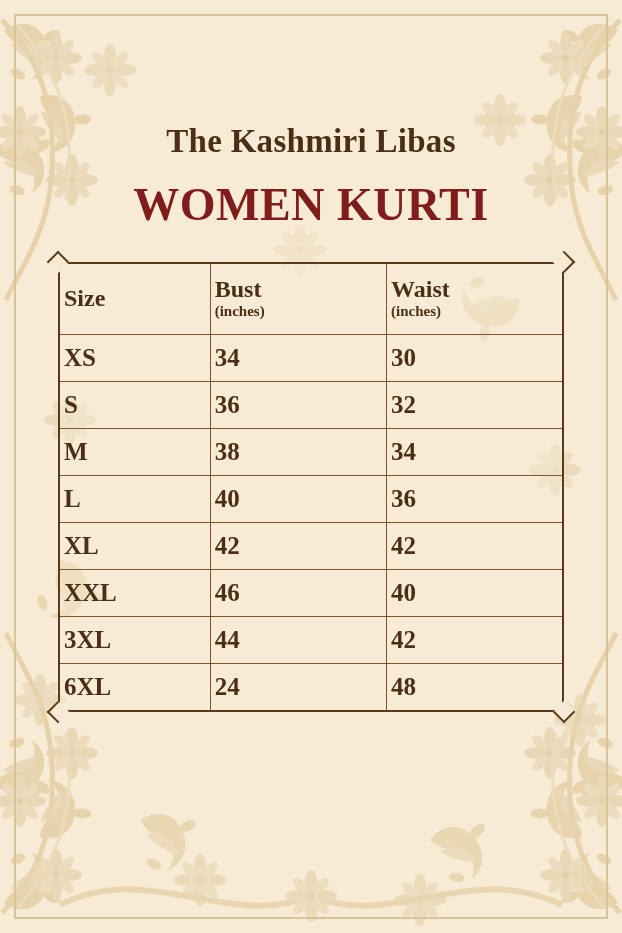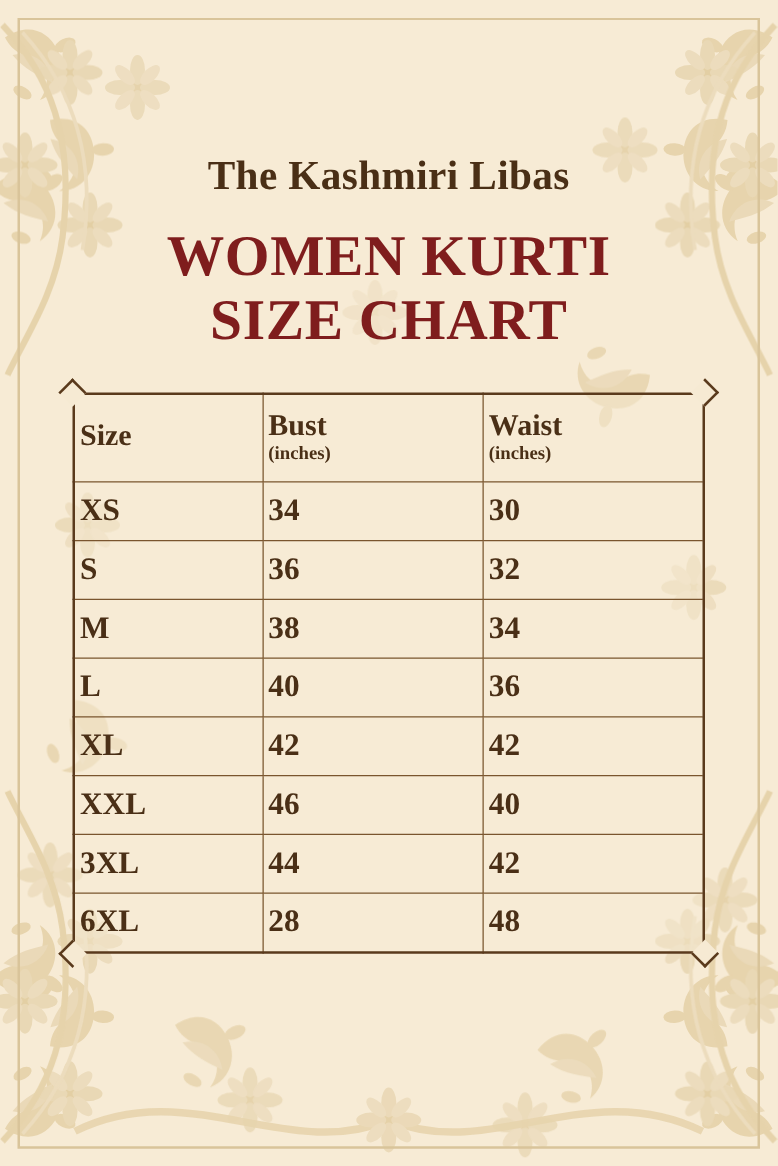--- a/index.html
+++ b/index.html
@@ -184,21 +184,20 @@
 </svg>
 
 <div id="page-frame"></div>
 
 <div id="content">
 
   <div id="brand-title">The Kashmiri Libas</div>
 
   <div id="chart-title">
     <div>WOMEN KURTI</div>
-    <div>SIZE CHART</div>
   </div>
 
   <div id="table-wrap">
     <span class="notch tl"></span>
     <span class="notch tr"></span>
     <span class="notch bl"></span>
     <span class="notch br"></span>
 
     <table class="size-chart">
       <colgroup>
@@ -253,20 +252,20 @@
           <td>46</td>
           <td>40</td>
         </tr>
         <tr>
           <td>3XL</td>
           <td>44</td>
           <td>42</td>
         </tr>
         <tr>
           <td>6XL</td>
-          <td>28</td>
+          <td>24</td>
           <td>48</td>
         </tr>
       </tbody>
     </table>
   </div>
 
 </div>
 
 </body></html>

